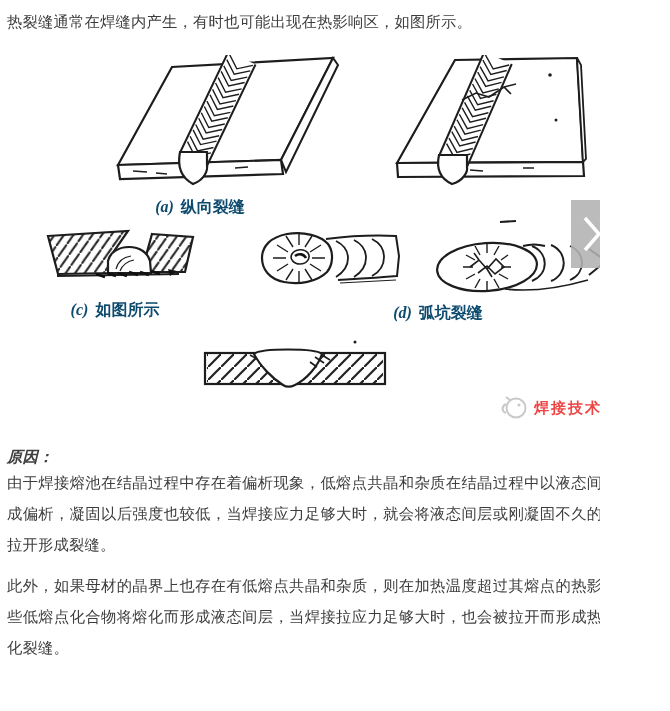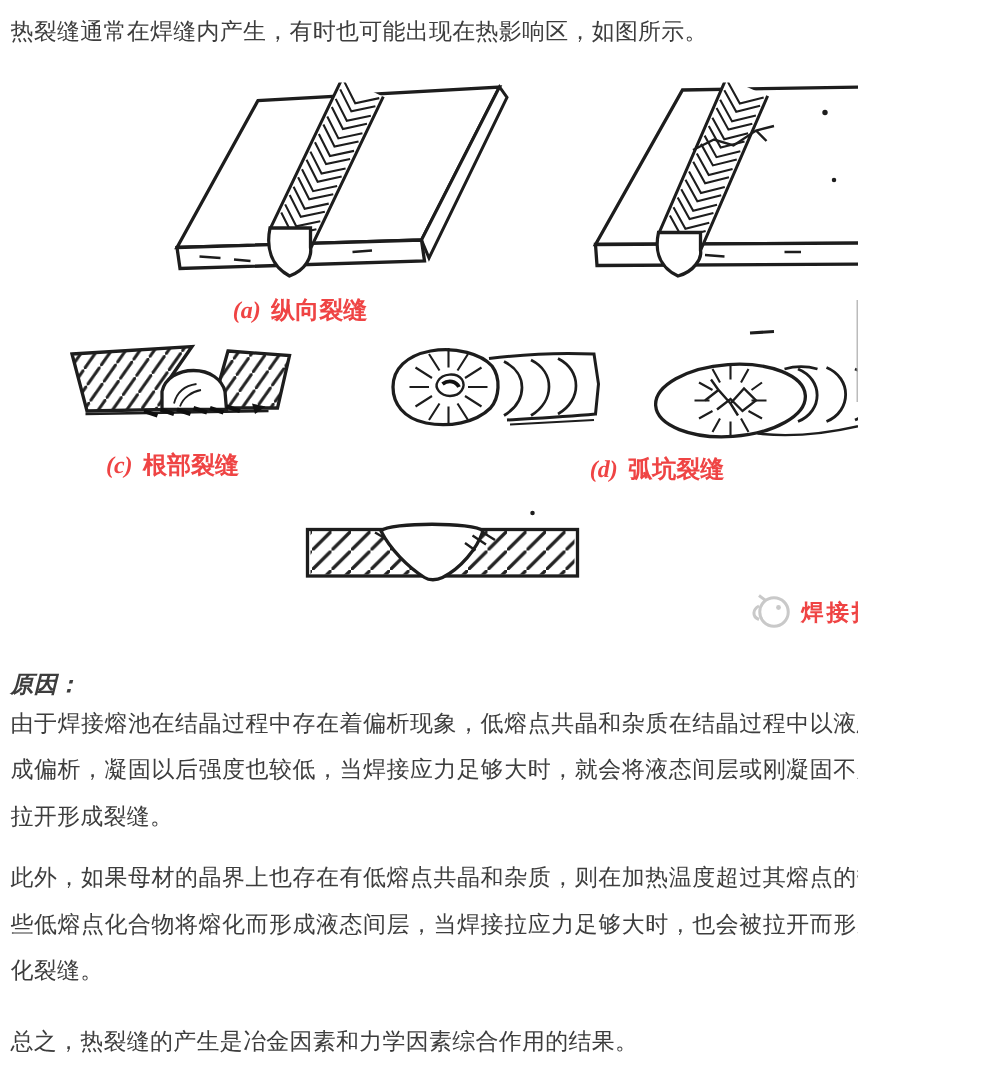--- a/index.html
+++ b/index.html
@@ -1,25 +1,25 @@
 <!DOCTYPE html>
 <html><head>
 <meta charset="utf-8">
 <style>
   html,body{margin:0;padding:0;background:#fff;}
   .page{position:relative;width:572px;height:711px;background:#ffffff;overflow:hidden;
-        font-family:"Liberation Sans","DejaVu Sans",sans-serif;}
+        font-family:"Liberation Sans","DejaVu Sans",sans-serif;padding-left:28px;}
   .bodytext{position:absolute;left:7px;width:658px;font-size:15.3px;line-height:31px;
         color:#3d3d3d;letter-spacing:0.2px;text-align:justify;}
   .bold{font-weight:bold;}
   .figure{position:absolute;left:0;top:55px;width:670px;height:380px;}
   .figure svg.fig-draw{position:absolute;left:0;top:0;}
   .fig-label{position:absolute;width:190px;text-align:center;
         font-family:"Liberation Serif","DejaVu Serif",serif;font-weight:bold;
-        font-size:16px;color:#ef4444;white-space:nowrap;}
+        font-size:16px;color:#0c4a6e;white-space:nowrap;}
   .fig-label i{font-style:italic;margin-right:7px;}
   .lbl-a{left:105px;top:142px;}
   .lbl-b{left:352px;top:142px;}
   .lbl-c{left:20px;top:245px;}
   .lbl-d{left:343px;top:248px;}
   .lbl-e{left:195px;top:346px;}
   .watermark{position:absolute;left:498px;top:340px;display:flex;align-items:center;
         color:#ef4444;font-size:15px;letter-spacing:2px;font-weight:bold;}
   .watermark svg{margin-right:4px;}
   .next-btn{position:absolute;left:571px;top:145px;width:39px;height:68px;
@@ -105,21 +105,21 @@
         <path d="M254,299 C260,293 316,293 322,299 C318,311 307,324 295,330 C291,332 286,332 283,330 C272,323 260,311 254,299 Z" fill="#fff" stroke="#1d1d1d" stroke-width="2.2"></path>
         <path d="M315,302 l9,6 M322,300 l8,5 M310,307 l7,5 M250,300 l7,4" stroke="#1d1d1d" stroke-width="1.6" fill="none"></path>
         <circle cx="355" cy="287" r="1.5" fill="#1d1d1d"></circle>
       </g>
     </svg>
 
     <div class="fig-label lbl-a">
       <i>(a)</i><span>纵向裂缝</span>
     </div>
     <div class="fig-label lbl-c">
-      <i>(c)</i><span>根部裂缝</span>
+      <i>(c)</i><span>如图所示</span>
     </div>
     <div class="fig-label lbl-d">
       <i>(d)</i><span>弧坑裂缝</span>
     </div>
 
     <div class="watermark">
       <svg width="32" height="26" viewBox="0 0 32 26">
         <circle cx="18" cy="13" r="9.5" fill="none" stroke="#c9c9c9" stroke-width="2"></circle>
         <path d="M8,9 C4,11 3,16 8,18" fill="none" stroke="#c9c9c9" stroke-width="2"></path>
         <circle cx="21" cy="10" r="1.6" fill="#c9c9c9"></circle>
@@ -134,14 +134,13 @@
       </svg>
     </div>
   </div>
 
   <div class="bodytext bold" style="top:441px;font-style:italic;">原因：</div>
 
   <div class="bodytext" style="top:467px;">由于焊接熔池在结晶过程中存在着偏析现象，低熔点共晶和杂质在结晶过程中以液态间层存在形成偏析，凝固以后强度也较低，当焊接应力足够大时，就会将液态间层或刚凝固不久的固态金属拉开形成裂缝。</div>
 
   <div class="bodytext" style="top:570px;">此外，如果母材的晶界上也存在有低熔点共晶和杂质，则在加热温度超过其熔点的热影响区，这些低熔点化合物将熔化而形成液态间层，当焊接拉应力足够大时，也会被拉开而形成热影响区液化裂缝。</div>
 
-  <div class="bodytext" style="top:679px;">总之，热裂缝的产生是冶金因素和力学因素综合作用的结果。</div>
 </div>
 
 </body></html>

